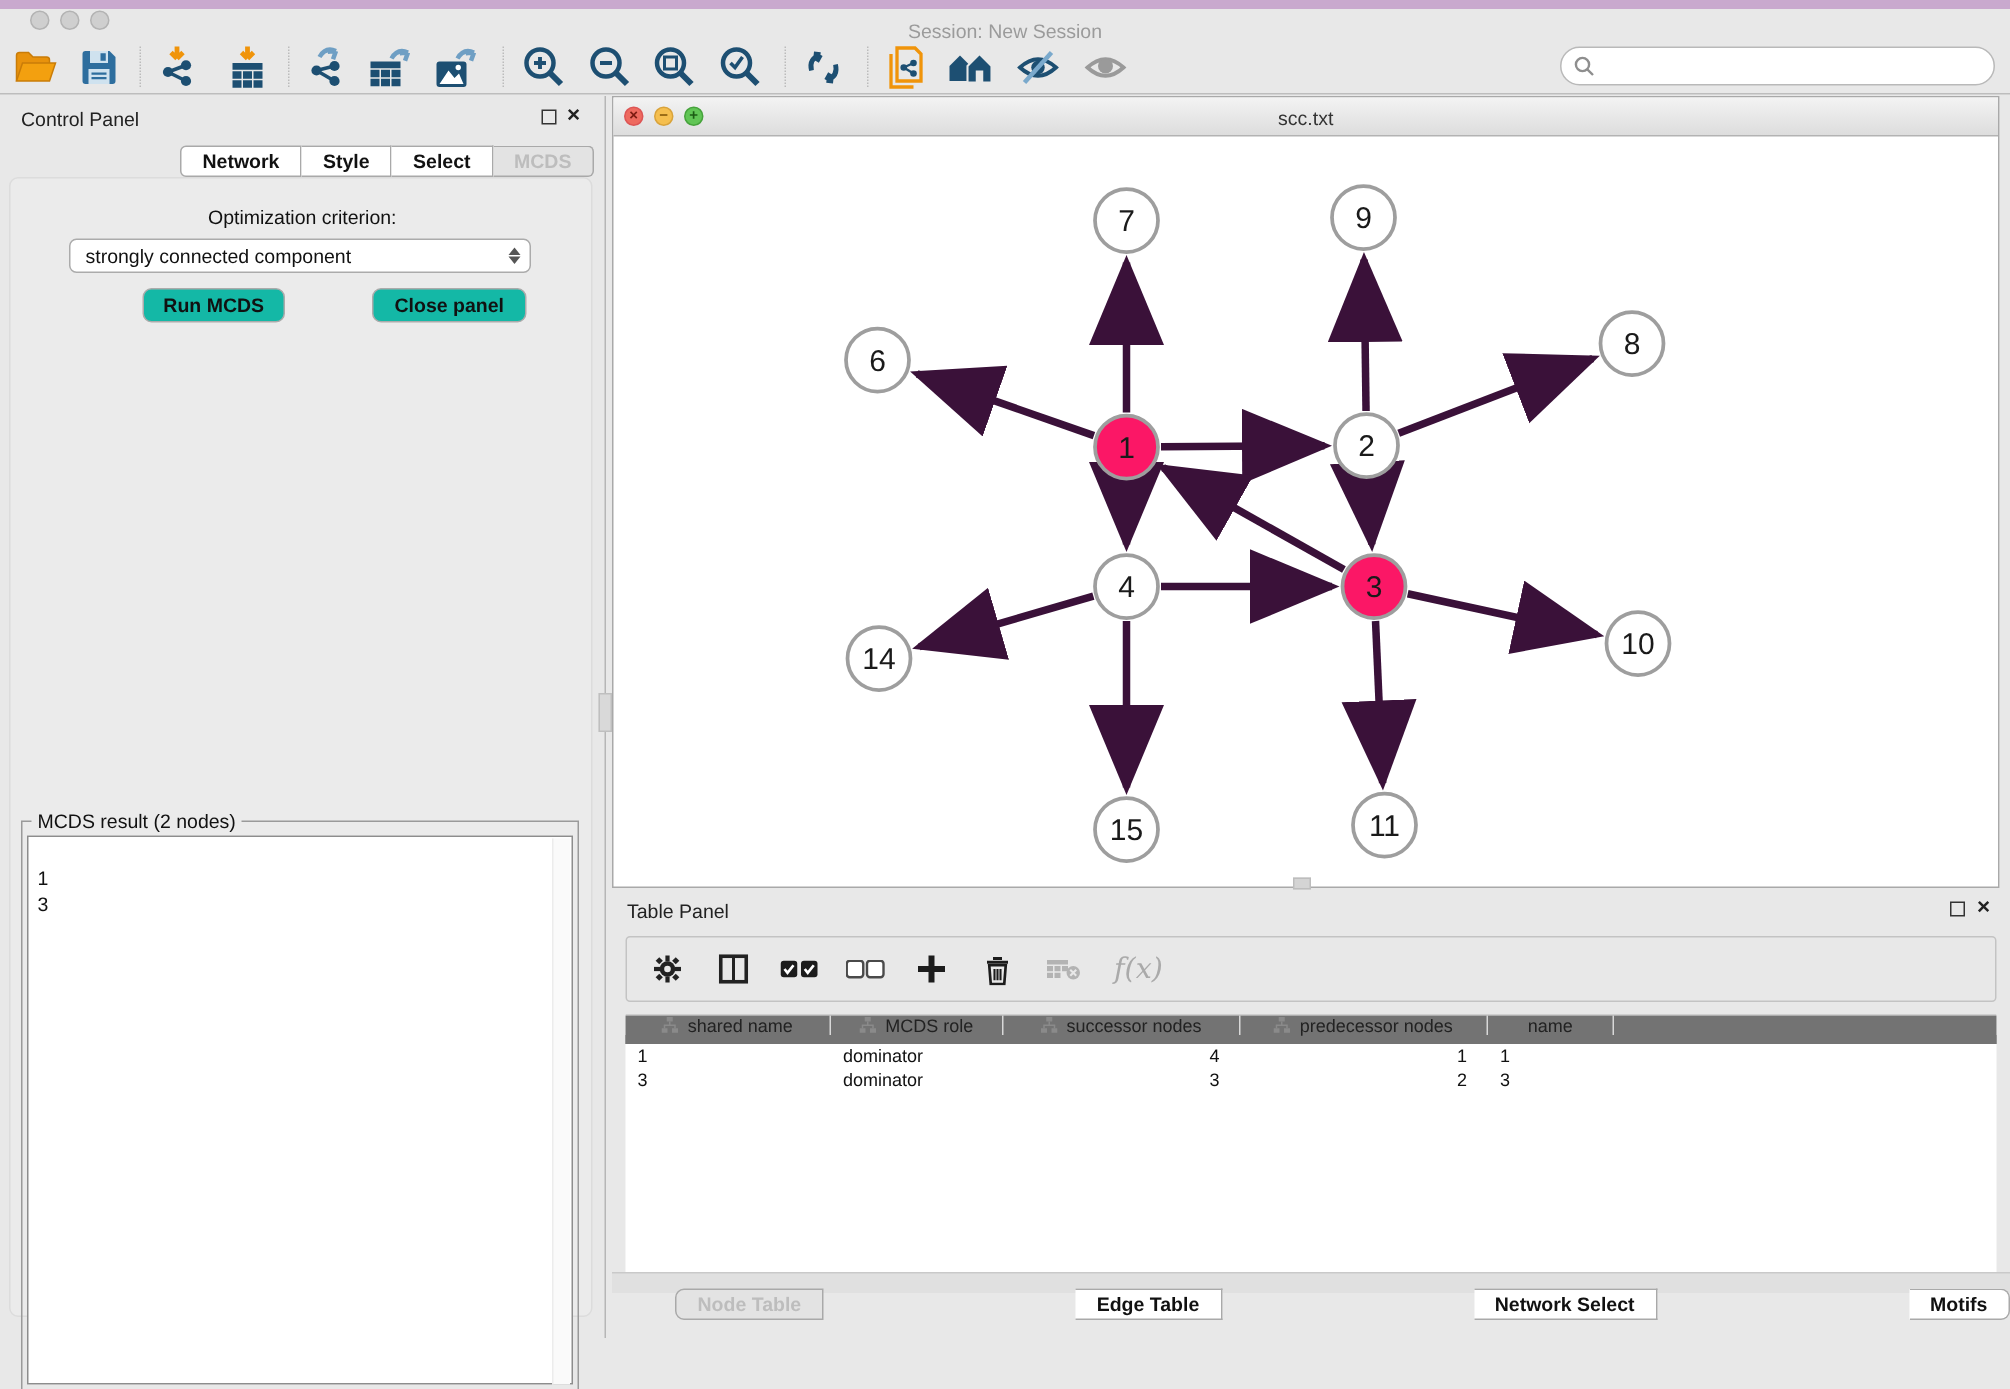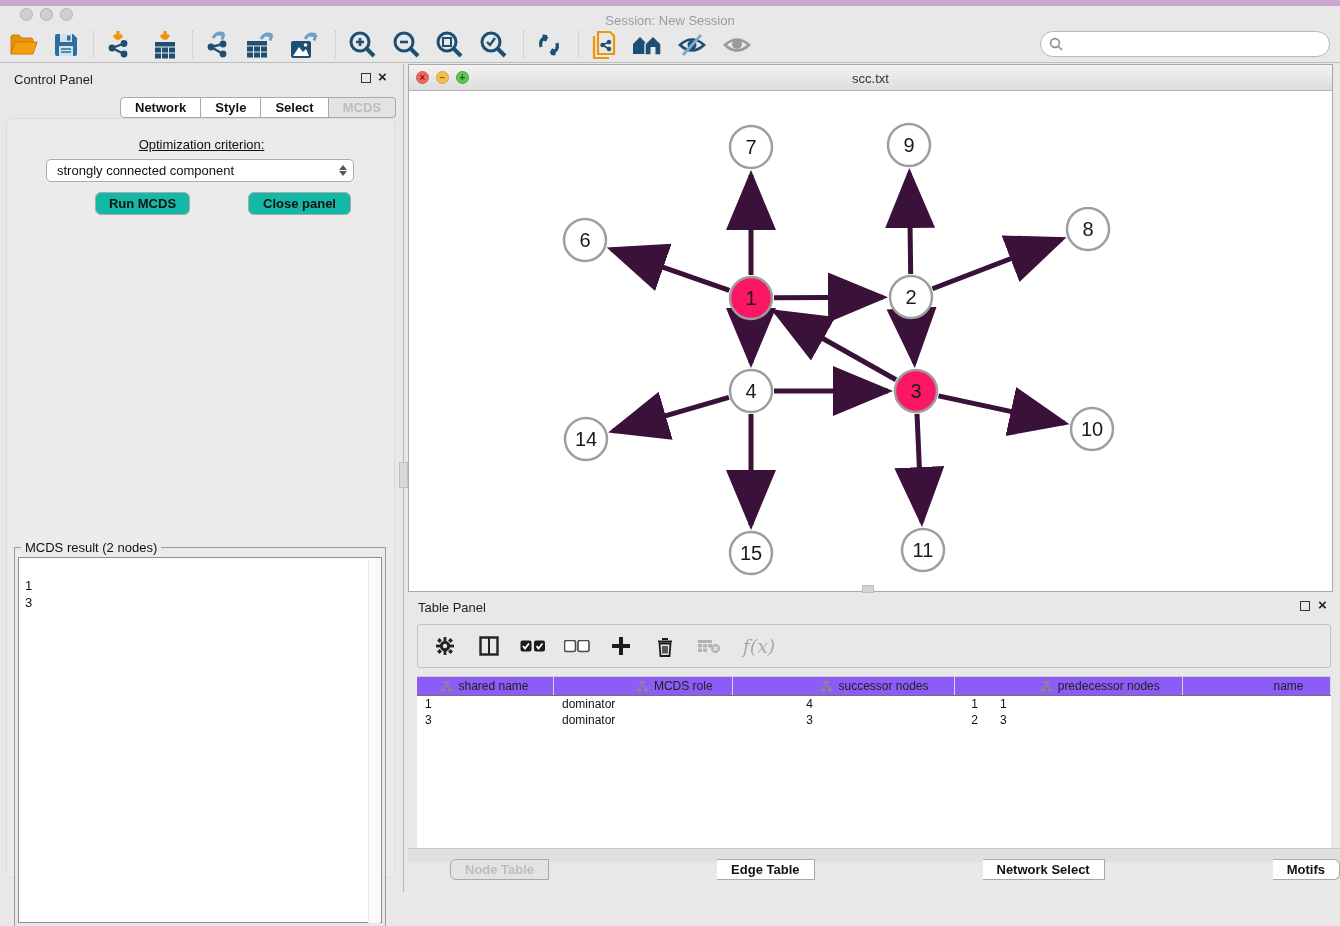--- a/index.html
+++ b/index.html
@@ -24,21 +24,21 @@
   #control-panel { left:0; top:64px; width:401px; height:828px; }
   .panel-title { font-size:13px; color:#222; }
   .win-btn-sq { width:10px; height:10px; border:1.5px solid #333; display:inline-block; }
   .win-btn-x { font-size:15px; font-weight:bold; color:#222; line-height:12px; }
   #cp-tabs { left:78px; top:33px; height:21px; display:flex; }
   .seg-tab { border:1px solid #a9a9a9; border-left:none; background:#fff; font-size:13px; font-weight:bold; color:#111; padding:2px 14px 0 14px; height:21px; }
   .seg-tab.first { border-left:1px solid #a9a9a9; border-radius:4px 0 0 4px;margin-left:42px; }
   .seg-tab.last { border-radius:0 4px 4px 0; }
   .seg-tab.disabled-active { background:#e3e3e3; color:#bdbdbd; }
   #cp-content { left:6px; top:54px; width:389px; height:760px; background:#ebebeb; border:1px solid #dcdcdc; border-radius:6px; }
-  #opt-label { left:0; top:18px; width:389px; text-align:center; font-size:13px; color:#111;text-decoration:underline; }
+  #opt-label { left:0; top:18px; width:389px; text-align:center; font-size:13px; color:#111; }
   #opt-select { left:39px; top:40px; width:308px; height:23px; background:#fff; border:1px solid #ababab; border-radius:5px; display:flex; align-items:center; padding:0 6px 0 10px; font-size:13px; color:#111; }
   #opt-select .spacer { flex:1; }
   .updown { display:flex; flex-direction:column; align-items:center; gap:1px; }
   .updown i { display:block; width:0; height:0; border-left:4px solid transparent; border-right:4px solid transparent; }
   .updown i.up { border-bottom:5px solid #555; }
   .updown i.dn { border-top:5px solid #555; }
   .cp-btn { position:absolute; top:73px; height:23px; background:#14b8a6; border:1px solid #ababab; border-radius:6px; font-size:13px; font-weight:bold; color:#111; text-align:center; line-height:21px; }
   #mcds-fieldset { left:7px; top:428px; width:372px; height:381px; border:1px solid #9a9a9a; }
   #mcds-legend { position:absolute; left:6px; top:-8px; background:#ebebeb; font-size:13px; color:#111; padding:0 4px; }
   #mcds-textarea { position:absolute; left:3px; top:9px; width:364px; height:366px; background:#fff; border:1px solid #8d8d8d; font-size:13px; color:#111; padding:2px 0 0 6px; white-space:pre-line; line-height:17px; }
@@ -58,21 +58,21 @@
   #nw-title { position:absolute; left:0; top:6px; width:100%; text-align:center; font-size:13px; color:#333; }
   #graph-svg { position:absolute; left:0; top:26px; }
   #nw-grip { left:455px; top:584px; width:12px; height:8px; background:#d4d4d4; border:1px solid #bdbdbd; }
 
   
   #table-panel { left:408px; top:595px; width:932px; height:295px; }
   #tp-toolbar { left:9px; top:29px; width:914px; height:44px; border:1px solid #c3c3c3; border-radius:3px; background:#e8e8e8; display:flex; align-items:center; padding-left:12px; gap:14px; }
   .tpi { width:30px; height:30px; display:flex; align-items:center; justify-content:center; }
   #fx-icon { font-family:"DejaVu Serif",serif; font-style:italic; font-size:19px; color:#aaa; }
   #tp-table { left:9px; top:81px; width:914px; height:172px; background:#fff; border-top:1px solid #cfcfcf; }
-  #tp-header { display:flex; height:19px; background:#8b5cf6; border-bottom:1px solid #737373;justify-content:space-between; }
+  #tp-header { display:flex; height:19px; background:#737373; border-bottom:6px solid #737373; }
   .th { display:flex; align-items:center; justify-content:center; gap:6px; font-size:12px; color:#222; border-right:1px solid #d8d8d8; position:relative; }
   .c0{width:137px;} .c1{width:115px;} .c2{width:158px;} .c3{width:165px;} .c4{width:84px;}
   .tr { display:flex; height:16px; font-size:12px; color:#111; }
   .td { padding:1px 8px 0 8px; overflow:hidden; }
   .td.num { text-align:right; padding-right:14px; }
   #tp-strip { left:0; top:253px; width:932px; height:14px; background:#e0e0e0; border-top:1px solid #c9c9c9;}
   #tp-tabs { left:0; top:264px; width:932px; display:flex; justify-content:space-between; }
   #tp-tabs .seg-tab { font-weight:bold; border-radius:0; }
   #tp-tabs .seg-tab.first { border-radius:6px 0 0 6px; }
   #tp-tabs .seg-tab.last { border-radius:0 6px 6px 0; }

